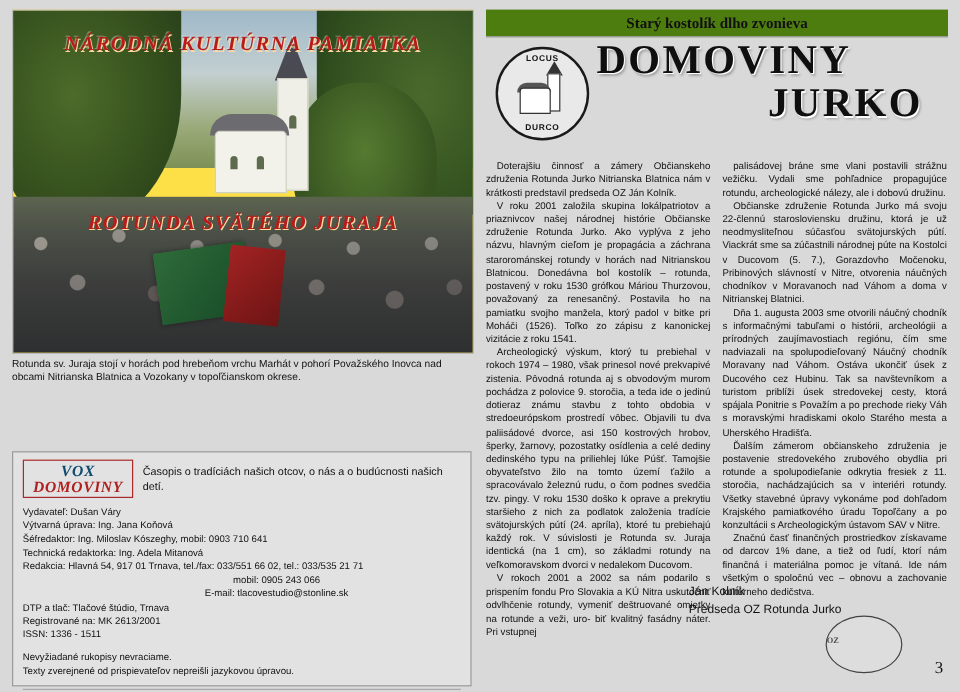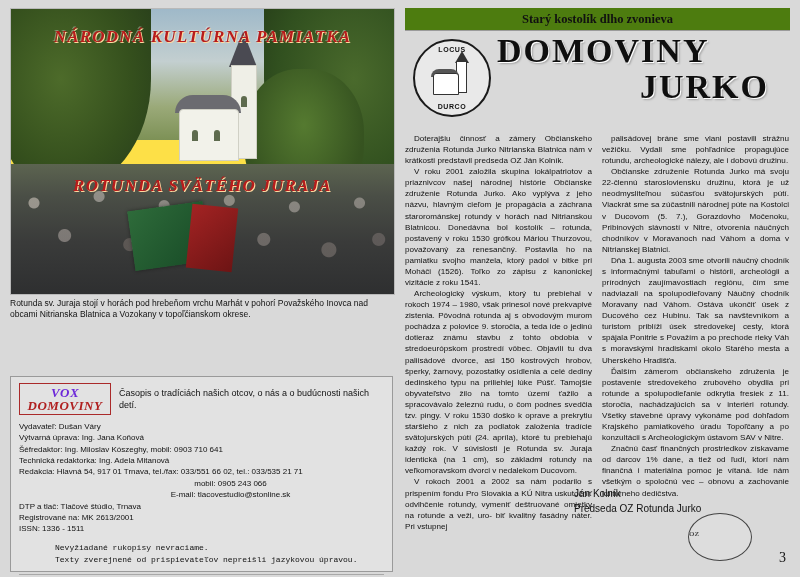--- a/index.html
+++ b/index.html
@@ -184,21 +184,21 @@
     padding: 2px 3px;
     box-sizing: border-box;
     text-align: center;
     line-height: 1.0;
   }
   .logo-vox .l1 {
     font-family: "Liberation Serif", serif;
     font-style: italic;
     font-weight: bold;
     font-size: 13px;
-    color: #6d28d9;
+    color: #0c4a6e;
     letter-spacing: .5px;
   }
   .logo-vox .l2 {
     font-family: "Liberation Serif", serif;
     font-style: italic;
     font-weight: bold;
     font-size: 13px;
     color: #b02020;
     letter-spacing: .5px;
   }
@@ -215,23 +215,22 @@
     line-height: 1.42;
     color: #111;
     font-family: "Liberation Sans", sans-serif;
   }
   .imprint-body div { white-space: nowrap; overflow: hidden; }
   .imprint-body .indent { padding-left: 58px; text-align: center; }
   .imprint-sep {
     margin-top: 7px;
     font-size: 8px;
     line-height: 1.5;
-    font-family: Liberation Mono, monospace;
-    color: #111;
-    margin-left: 36px;
+    font-family: Liberation Sans, sans-serif;
+    color: #111;
   }
   .imprint-note {
     margin-top: 8px;
     font-size: 7.6px;
     line-height: 1.4;
     font-family: "Liberation Sans", sans-serif;
     color: #111;
     border-top: 1px solid #a8a8a8;
     padding-top: 4px;
   }

